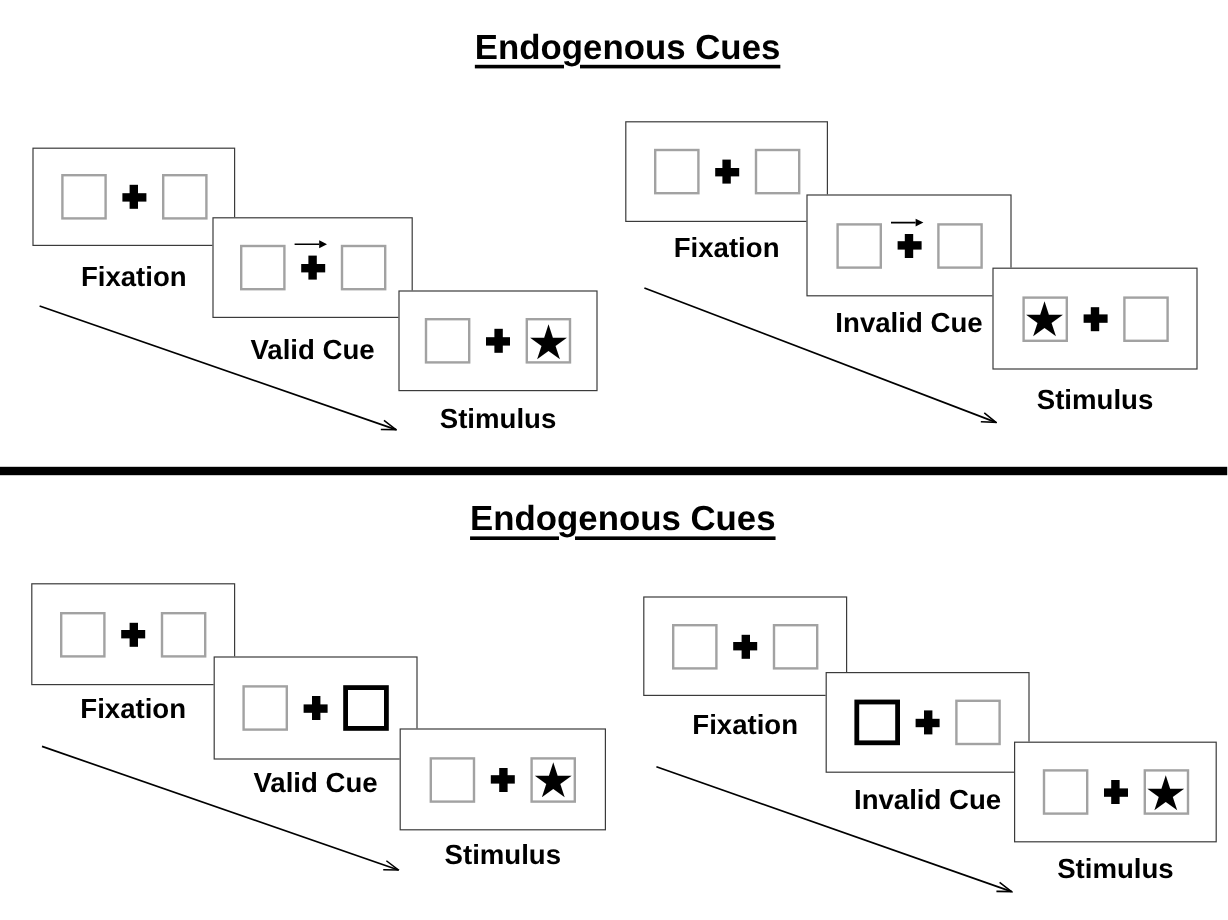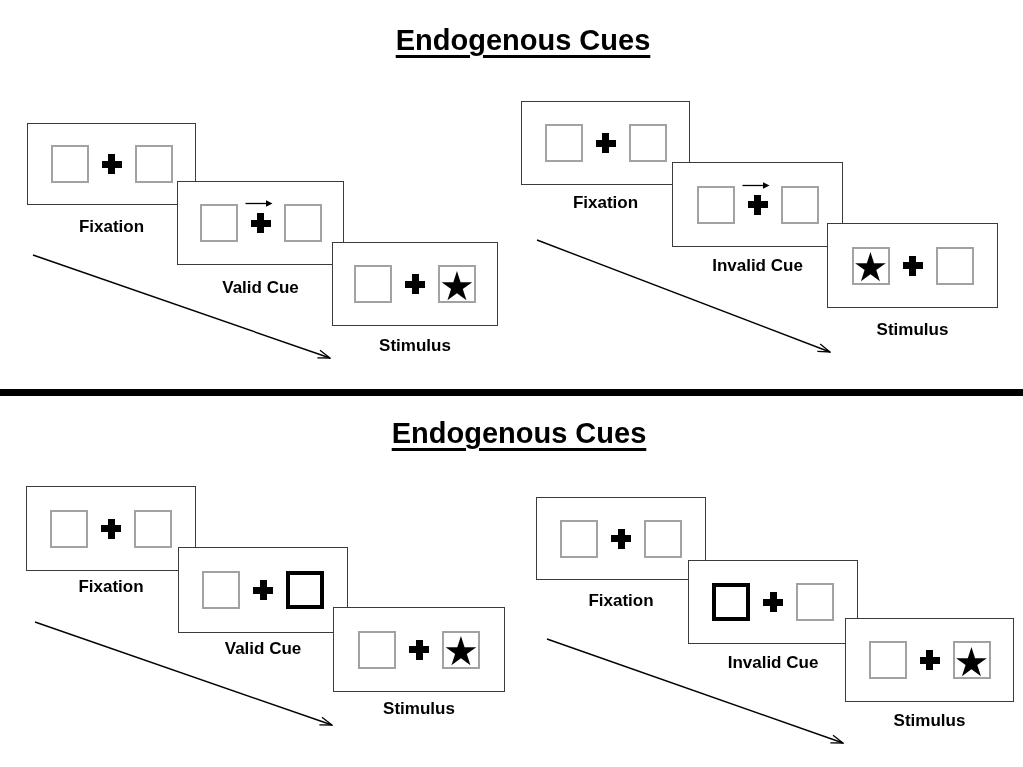--- a/index.html
+++ b/index.html
@@ -27,21 +27,21 @@
   .cross::before{content:"";position:absolute;left:6.5px;top:0;width:7px;height:20px;background:#000;}
   .cross::after{content:"";position:absolute;top:6.5px;left:0;width:20px;height:7px;background:#000;}
   .cross-wrap{position:relative;width:20px;height:20px;flex:0 0 auto;}
   .cross-wrap .cross{position:absolute;left:0;top:0;}
   .cue-arrow{position:absolute;left:-6px;top:-14px;}
   .star{
     font-family:"DejaVu Sans",sans-serif;font-size:40px;line-height:1;color:#000;
     margin-top:3px;
   }
   .plabel{
-    position:absolute;text-align:center;font-weight:bold;font-size:17px;line-height:1.1;
+    position:absolute;text-align:center;font-weight:bold;font-size:23px;line-height:1.1;
     color:#000;white-space:nowrap;
   }
   .tarrow{position:absolute;overflow:visible;}
   .tarrow line{stroke:#000;stroke-width:1.4;}
 </style>
 </head>
 <body>
 
 <div class="stage">
 

